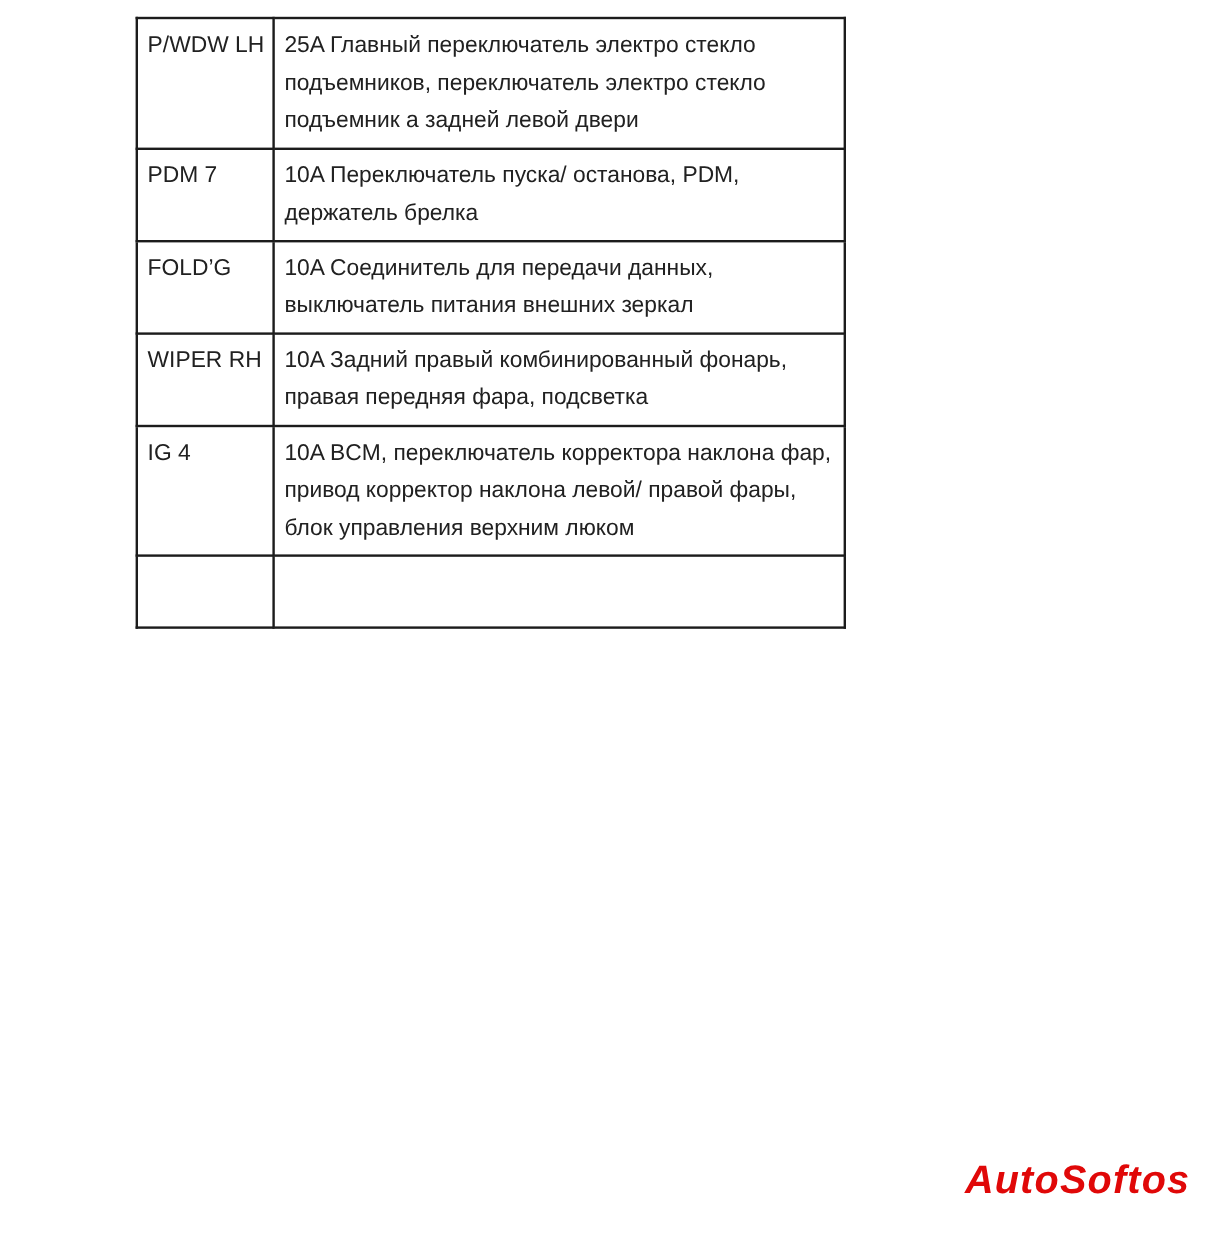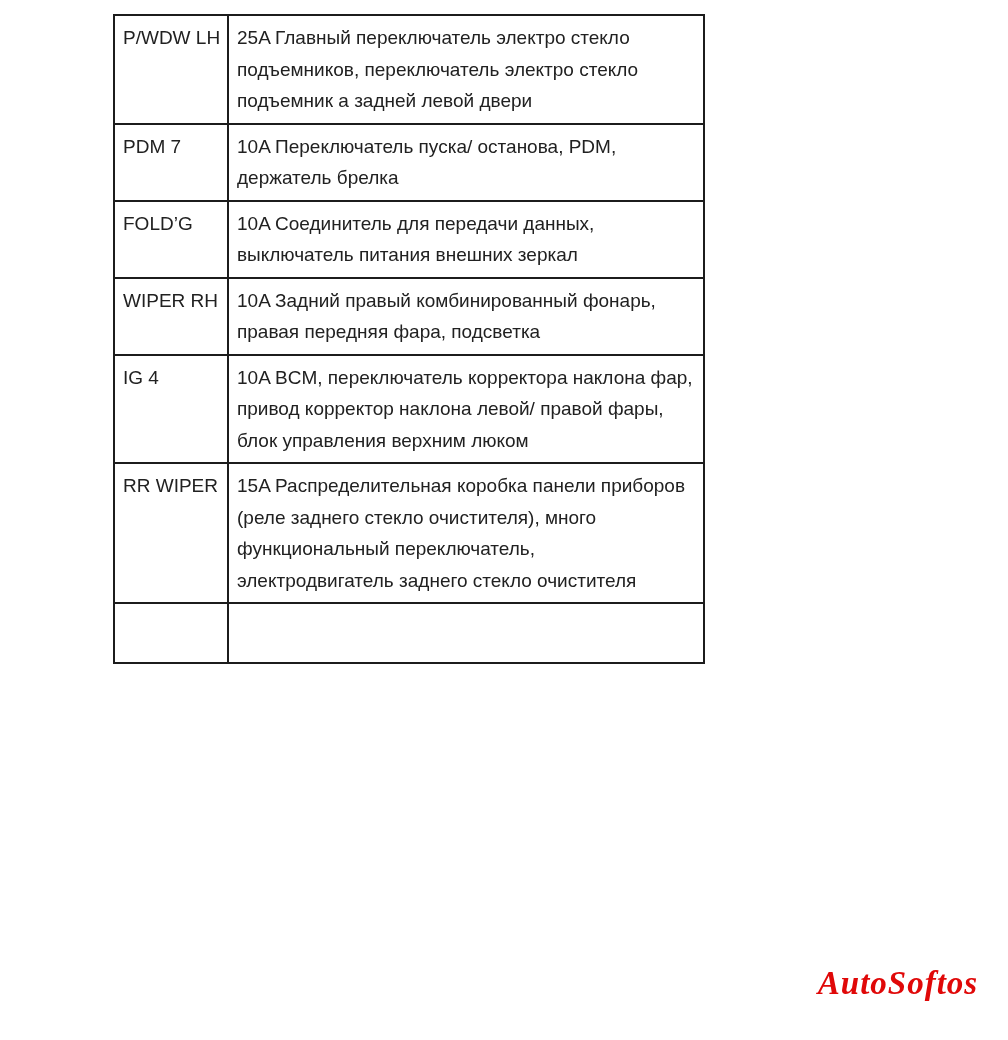--- a/index.html
+++ b/index.html
@@ -43,21 +43,21 @@
   }
   tr.partial-row td {
     height: 60px;
   }
   .watermark {
     position: absolute;
     left: 798px;
     top: 964px;
     width: 200px;
     text-align: center;
-    font-family: Liberation Serif, serif;
+    font-family: Liberation Sans, sans-serif;
     font-weight: bold;
     font-style: italic;
     letter-spacing: 1px;
     pointer-events: none;
   }
   .wm-line1 {
     font-size: 33px;
     line-height: 38px;
     color: #e00808;
   }
@@ -91,24 +91,20 @@
         <td class="fuse-desc">10A Соединитель для передачи данных, выключатель питания внешних зеркал</td>
       </tr>
       <tr>
         <td class="fuse-name">WIPER RH</td>
         <td class="fuse-desc">10A Задний правый комбинированный фонарь, правая передняя фара, подсветка</td>
       </tr>
       <tr>
         <td class="fuse-name">IG 4</td>
         <td class="fuse-desc">10A BCM, переключатель корректора наклона фар, привод корректор наклона левой/ правой фары, блок управления верхним люком</td>
       </tr>
-      <tr>
-        <td class="fuse-name">RR WIPER</td>
-        <td class="fuse-desc">15A Распределительная коробка панели приборов (реле заднего стекло очистителя), много функциональный переключатель, электродвигатель заднего стекло очистителя</td>
-      </tr>
       <tr class="partial-row">
         <td class="fuse-name"></td>
         <td class="fuse-desc"></td>
       </tr>
     </tbody>
   </table>
 
   <div class="watermark">
     <div class="wm-line1">AutoSoftos</div>
   </div>

